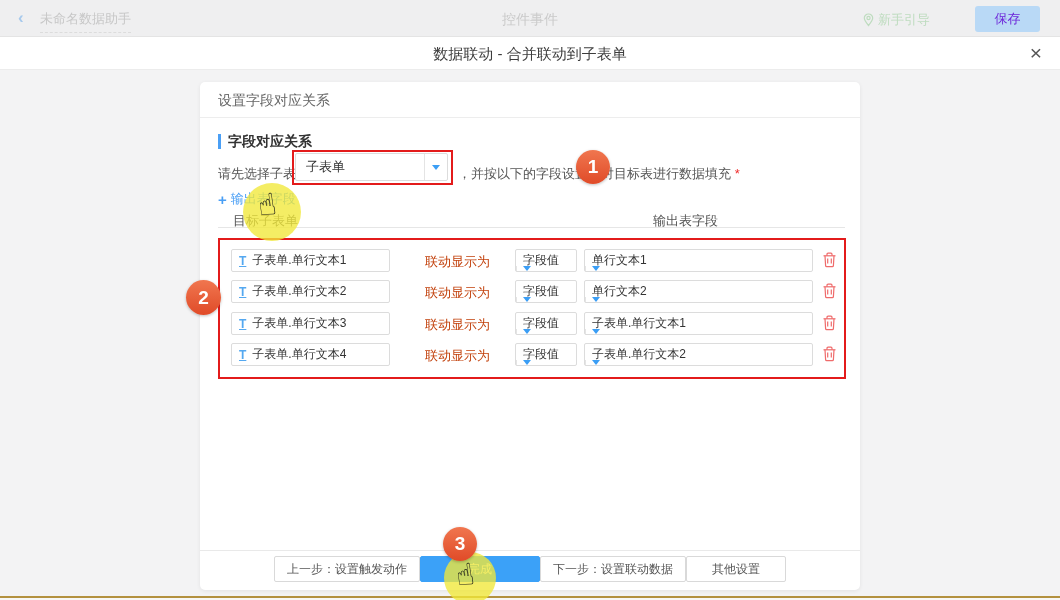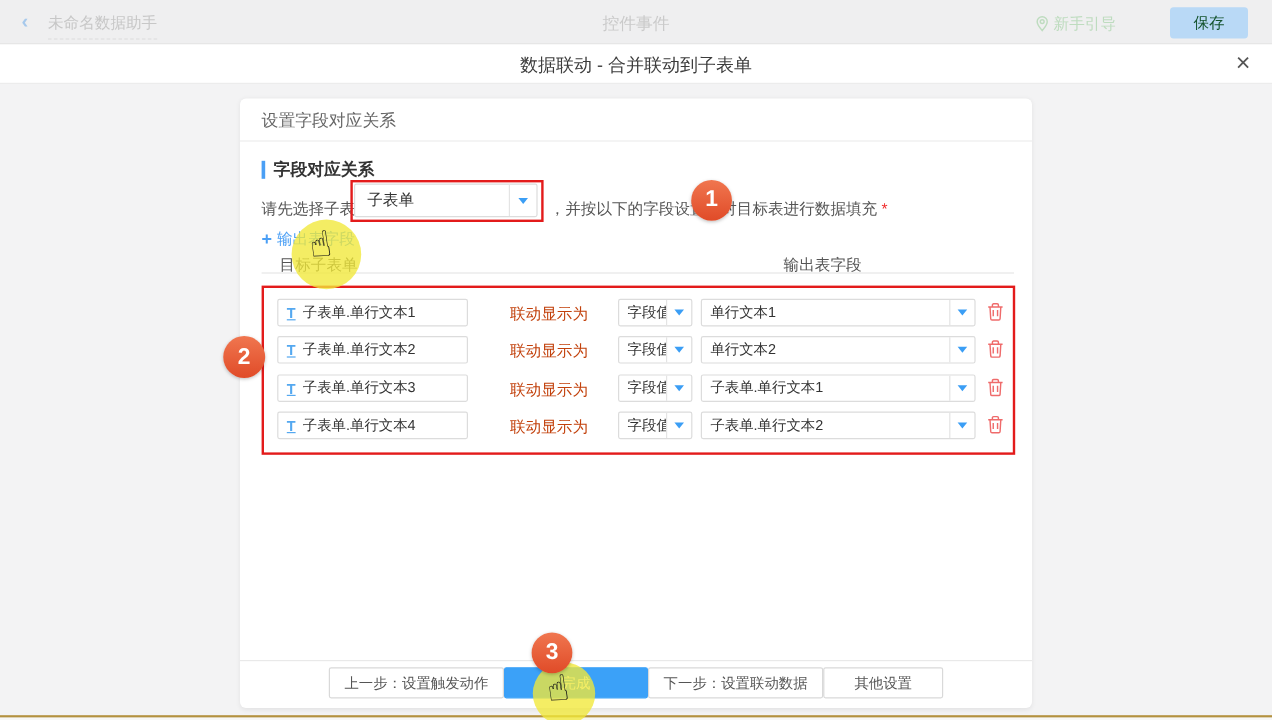--- a/index.html
+++ b/index.html
@@ -11,21 +11,21 @@
   
   .topbar{position:absolute;left:0;top:0;width:1060px;height:37px;background:#efeff0;
     border-bottom:1px solid #e4e4e4;display:flex;align-items:center;}
   .back-chevron{position:absolute;left:18px;top:8px;font-size:17px;color:#a7c9ec;font-weight:bold;cursor:pointer;}
   .app-name{position:absolute;left:40px;top:10px;font-size:13px;color:#c7c7c7;
     border-bottom:1px dashed #dcdcdc;padding-bottom:4px;}
   .topbar-title{position:absolute;left:0;right:0;top:11px;text-align:center;font-size:14px;color:#cacaca;}
   .guide{position:absolute;right:130px;top:11px;display:flex;align-items:center;gap:4px;
     font-size:13px;color:#bedcbf;}
   .save-btn{position:absolute;right:20px;top:6px;width:65px;height:26px;background:#b9d9f6;
-    color:#14532d;font-size:13px;border:none;border-radius:3px;}
+    color:#6d28d9;font-size:13px;border:none;border-radius:3px;}
   
   .modal-titlebar{position:absolute;left:0;top:37px;width:1060px;height:33px;background:#ffffff;
     border-bottom:1px solid #ececec;}
   .modal-title{position:absolute;left:0;right:0;top:8px;text-align:center;font-size:15px;color:#3c3c3c;}
   .close-x{position:absolute;right:18px;top:5px;font-size:21px;color:#555;font-weight:300;cursor:pointer;line-height:22px;}
   
   .modal-body{position:absolute;left:0;top:70px;width:1060px;height:526px;background:#f3f3f4;}
   .card{position:absolute;left:200px;top:12px;width:660px;height:508px;background:#fff;
     border-radius:5px;box-shadow:0 1px 4px rgba(0,0,0,0.07);}
   .card-header{height:36px;line-height:36px;padding-left:18px;font-size:14px;color:#666;
@@ -48,21 +48,21 @@
   .rows-wrap{position:absolute;left:19px;top:157px;width:626px;height:139px;}
   .map-row{position:absolute;left:0;width:100%;height:23px;}
   .r0{top:10px}.r1{top:41px}.r2{top:73px}.r3{top:104px}
   .target-input{position:absolute;left:12px;top:0;width:159px;height:23px;border:1px solid #dcdcdc;
     border-radius:2px;background:#fff;display:flex;align-items:center;padding-left:7px;gap:6px;}
   .t-icon{color:#54a8f0;font-size:12px;font-weight:bold;text-decoration:underline;line-height:12px;}
   .target-text{font-size:12px;color:#333;}
   .link-label{position:absolute;left:206px;top:4px;font-size:13px;color:#c2410c;}
   .mode-select{position:absolute;left:296px;top:0;width:62px;height:23px;}
   .output-select{position:absolute;left:365px;top:0;width:229px;height:23px;}
-  .mini-select{border:1px solid #dcdcdc;border-radius:2px;background:#fff;display:flex;cursor:pointer;}
+  .mini-select{border:1px solid #dcdcdc;border-radius:2px;background:#fff;display:flex;cursor:pointer;flex-direction:column;}
   .mini-select .sel-text{flex:1;font-size:12px;color:#333;line-height:21px;padding-left:7px;
     white-space:nowrap;overflow:hidden;}
   .caret-zone{width:21px;border-left:1px solid #e4e4e4;display:flex;align-items:center;justify-content:center;}
   .caret{width:0;height:0;border-left:4px solid transparent;border-right:4px solid transparent;
     border-top:5px solid #3b9ef5;}
   .subform-select .caret-zone{width:23px;}
   .trash-btn{position:absolute;left:603px;top:3px;width:16px;height:17px;cursor:pointer;}
   
   .anno-red-select{position:absolute;left:92px;top:68px;width:161px;height:35px;
     border:2px solid #e31b1b;z-index:5;pointer-events:none;}

